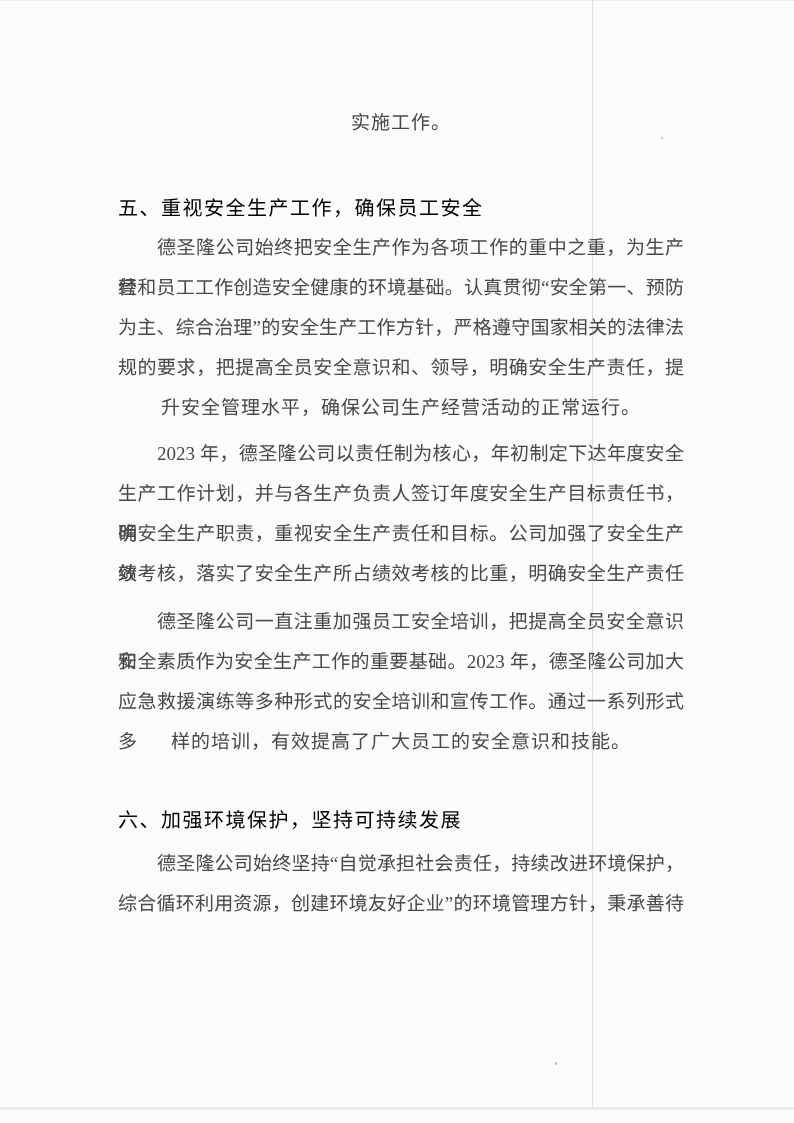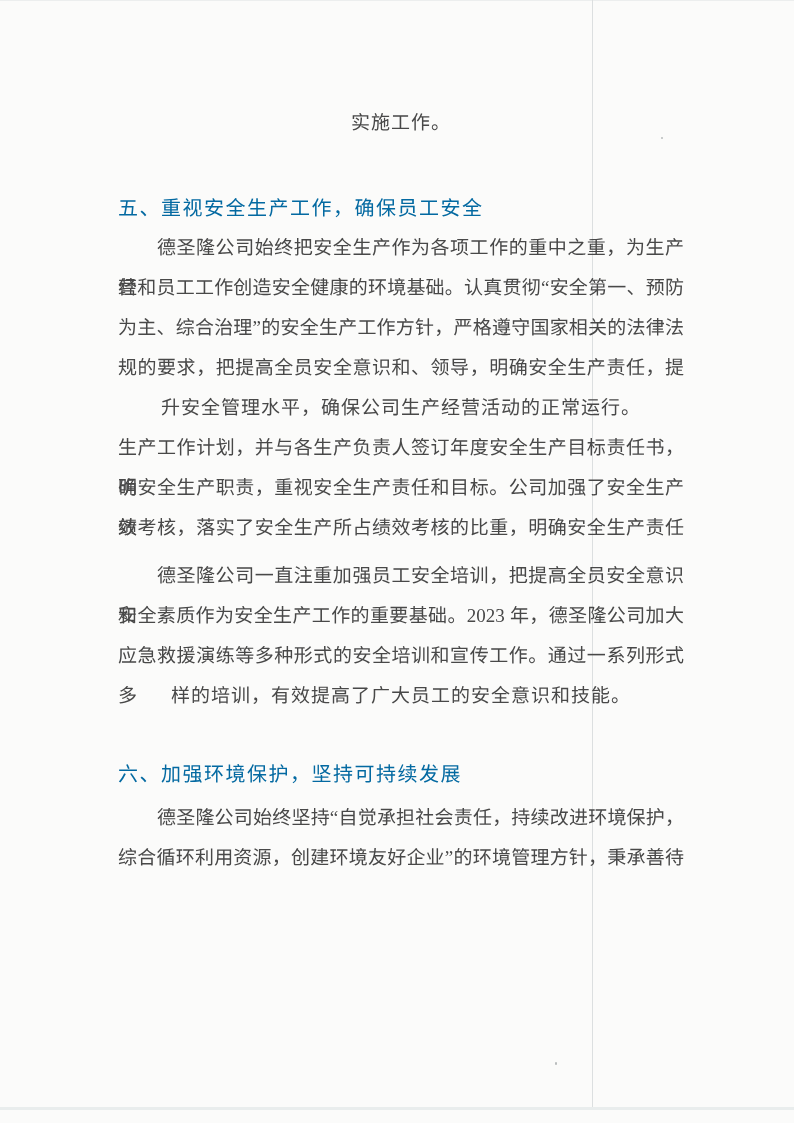--- a/index.html
+++ b/index.html
@@ -70,21 +70,21 @@
     text-align-last: justify;
     letter-spacing: 0;
   }
   .line.first {
     text-indent: 39px;
   }
   .line.plain {
     text-align: center;
   }
   .line.heading {
-    color: #0369a1;
+    color: #000000;
     font-size: 20px;
     letter-spacing: 1.5px;
   }
   .gap-h1   { margin-top: 45px; }
   .gap-p2   { margin-top: 6px; }
   .gap-p3   { margin-top: 8px; }
   .gap-h2   { margin-top: 38px; }
   .gap-p4   { margin-top: 4px; }
 </style>
 </head>
@@ -103,20 +103,21 @@
     <div class="line plain">实施工作。</div>
 
     <div class="line heading gap-h1">五、重视安全生产工作，确保员工安全</div>
 
     <div class="line first">德圣隆公司始终把安全生产作为各项工作的重中之重，为生产经</div>
     <div class="line full">营和员工工作创造安全健康的环境基础。认真贯彻“安全第一、预防</div>
     <div class="line full">为主、综合治理”的安全生产工作方针，严格遵守国家相关的法律法</div>
     <div class="line full">规的要求，把提高全员安全意识和、领导，明确安全生产责任，提</div>
     <div class="line plain">升安全管理水平，确保公司生产经营活动的正常运行。</div>
 
+    <div class="line first gap-p2">2023 年，德圣隆公司以责任制为核心，年初制定下达年度安全</div>
     <div class="line full">生产工作计划，并与各生产负责人签订年度安全生产目标责任书，明</div>
     <div class="line full">确安全生产职责，重视安全生产责任和目标。公司加强了安全生产绩</div>
     <div class="line full">效考核，落实了安全生产所占绩效考核的比重，明确安全生产责任</div>
 
     <div class="line first gap-p3">德圣隆公司一直注重加强员工安全培训，把提高全员安全意识和</div>
     <div class="line full">安全素质作为安全生产工作的重要基础。2023 年，德圣隆公司加大</div>
     <div class="line full">应急救援演练等多种形式的安全培训和宣传工作。通过一系列形式多</div>
     <div class="line plain">样的培训，有效提高了广大员工的安全意识和技能。</div>
 
     <div class="line heading gap-h2">六、加强环境保护，坚持可持续发展</div>

